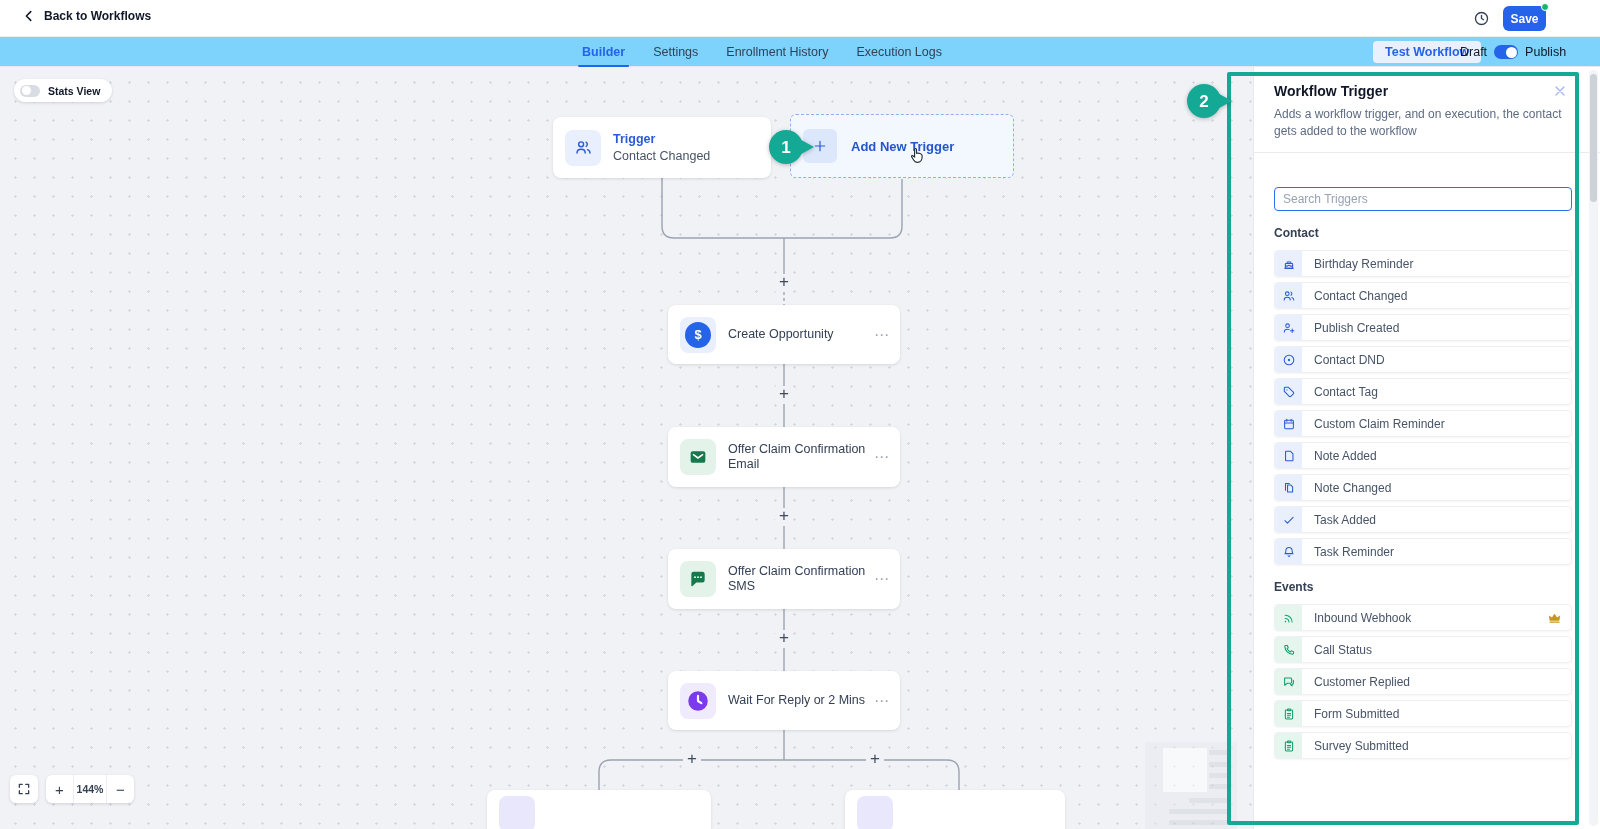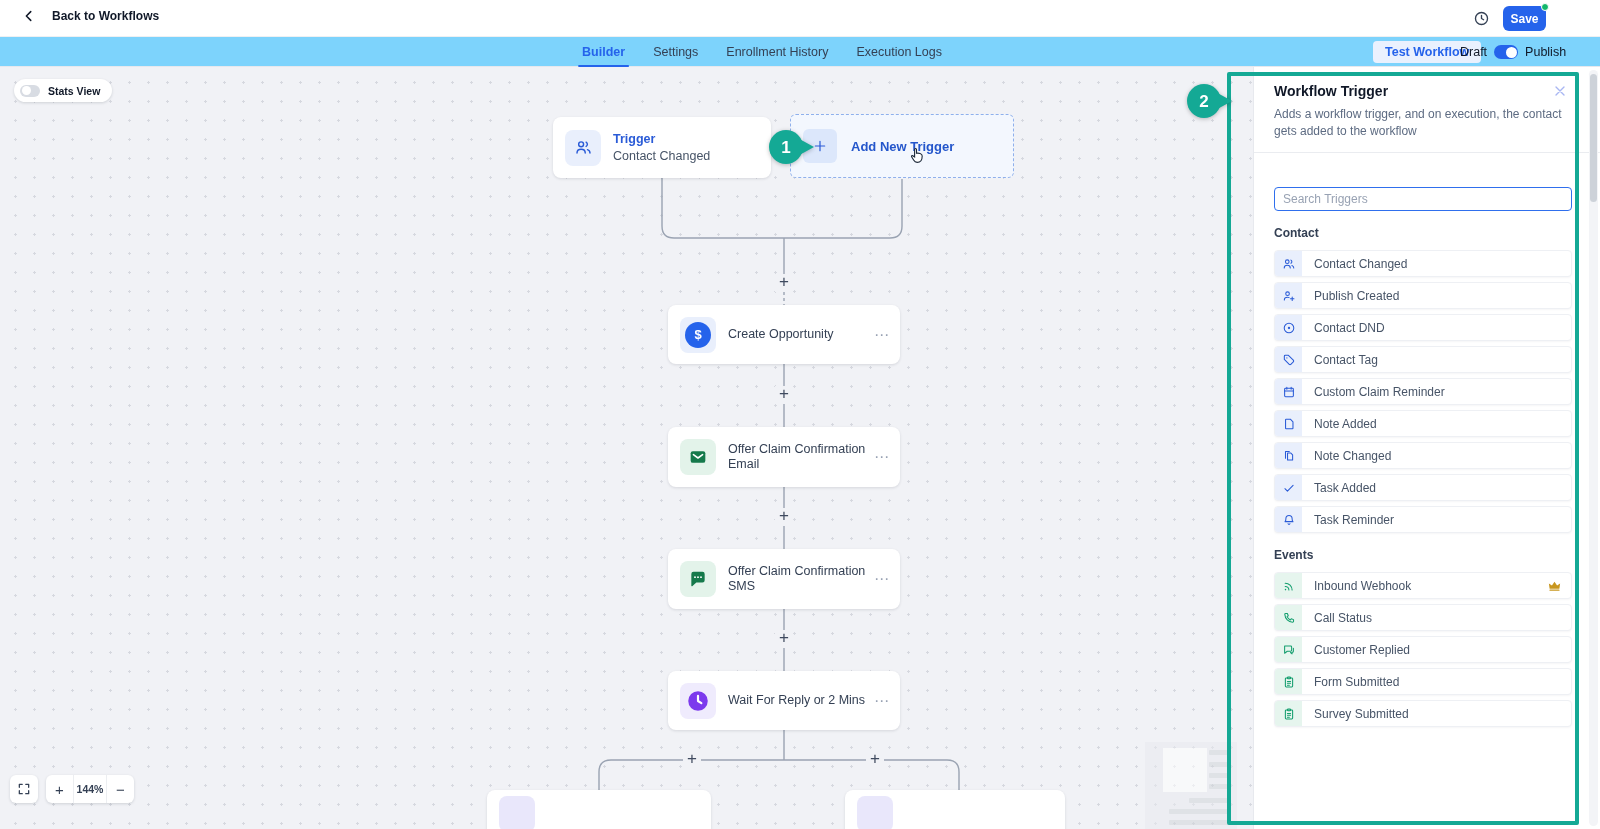--- a/index.html
+++ b/index.html
@@ -1,21 +1,21 @@
 <!DOCTYPE html>
 <html><head>
 <meta charset="utf-8">
 <style>
   * { margin:0; padding:0; box-sizing:border-box; }
   body { font-family:"Liberation Sans","DejaVu Sans",sans-serif; background:#fff; }
   .stage { position:relative; width:1600px; height:829px; overflow:hidden; background:#fff; }
 
   
   .topbar { position:absolute; left:0; top:0; width:1600px; height:37px; background:#fff; border-bottom:1px solid #eef0f2; z-index:30; }
-  .back { position:absolute; left:22px; top:9px; display:flex; align-items:center; gap:16px; cursor:pointer; }
+  .back { position:absolute; left:22px; top:9px; display:flex; align-items:center; gap:8px; cursor:pointer; }
   .back svg { width:14px; height:14px; stroke:#101828; }
   .back-label { font-size:12px; font-weight:600; color:#101828; }
   .doc-title { position:absolute; left:780px; top:10px; transform:translateX(-50%); display:flex; align-items:center; gap:12px;margin-top:38px; }
   .doc-title .t { font-size:13.5px; font-weight:600; color:#101828; white-space:nowrap; }
   .doc-title svg { width:13px; height:13px; stroke:#475467; }
   .hist { position:absolute; left:1473px; top:10px; width:17px; height:17px; }
   .hist svg { width:17px; height:17px; stroke:#344054; }
   .save-btn { position:absolute; left:1503px; top:6px; width:43px; height:25px; background:#2563eb; border:none; border-radius:6px; color:#fff; font-size:12px; font-weight:600; font-family:inherit; cursor:pointer; }
   .save-dot { position:absolute; left:1541px; top:3px; width:8px; height:8px; border-radius:50%; background:#12b76a; border:1.5px solid #fff; }
 
@@ -301,20 +301,31 @@
         </span>
       <div class="panel-desc">Adds a workflow trigger, and on execution, the contact gets added to the workflow</div>
     </div>
     <div class="panel-body">
       <input class="search-input" type="text" placeholder="Search Triggers" style="">
       <div id="sections">
           <div class="section-label">Contact</div>
           <div class="trigger-row">
             <span class="row-icon blue">
               <svg class="icn" viewBox="0 0 24 24" fill="none" stroke="currentColor" stroke-width="1.8" stroke-linecap="round" stroke-linejoin="round">
+                <path d="M5 19.5h14"></path>
+                <rect x="5.8" y="11" width="12.4" height="8.5" rx="1"></rect>
+                <path d="M5.8 15c1.4 1.1 2.8 1.1 4.1 0s2.8-1.1 4.2 0 2.7 1.1 4.1 0"></path>
+                <path d="M9 11V8.2M15 11V8.2M12 11V7.2"></path>
+              </svg>
+            </span>
+            <span class="row-label">Birthday Reminder</span>
+          </div>
+          <div class="trigger-row">
+            <span class="row-icon blue">
+              <svg class="icn" viewBox="0 0 24 24" fill="none" stroke="currentColor" stroke-width="1.8" stroke-linecap="round" stroke-linejoin="round">
                 <circle cx="9" cy="8" r="3.1"></circle>
                 <path d="M3.8 19c0-2.9 2.4-4.7 5.2-4.7s5.2 1.8 5.2 4.7"></path>
                 <path d="M15.3 5.3a3.1 3.1 0 0 1 0 5.4"></path>
                 <path d="M17 14.7c2 .7 3.2 2.2 3.2 4.3"></path>
               </svg>
             </span>
             <span class="row-label">Contact Changed</span>
           </div>
           <div class="trigger-row">
             <span class="row-icon blue">

